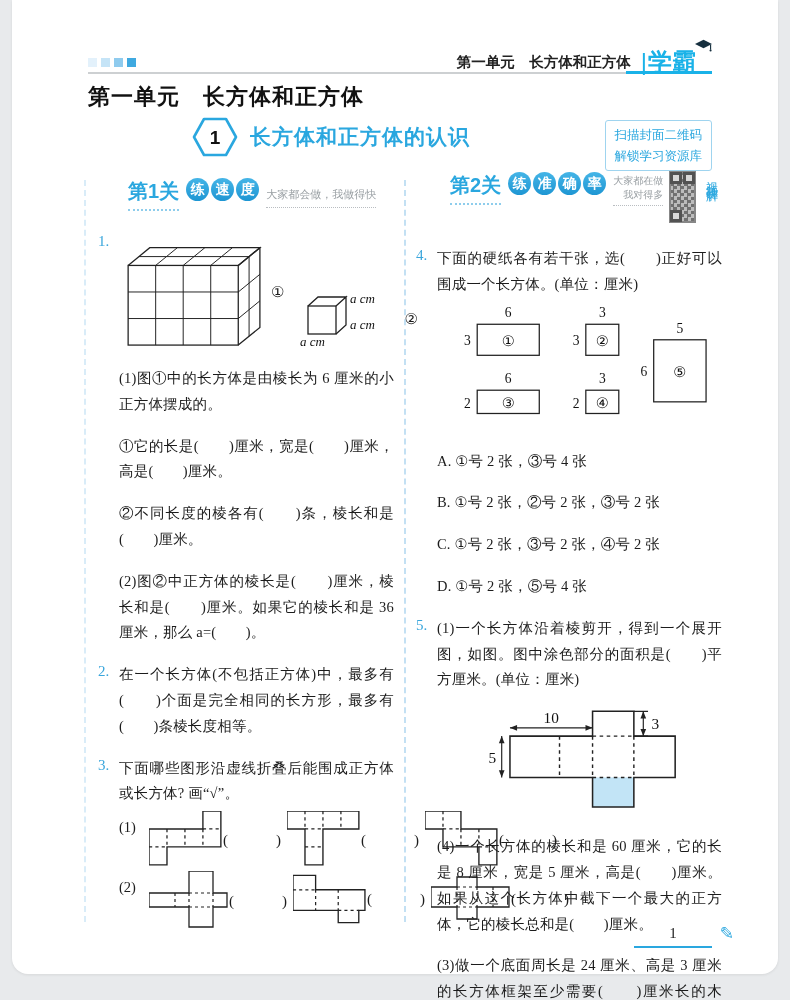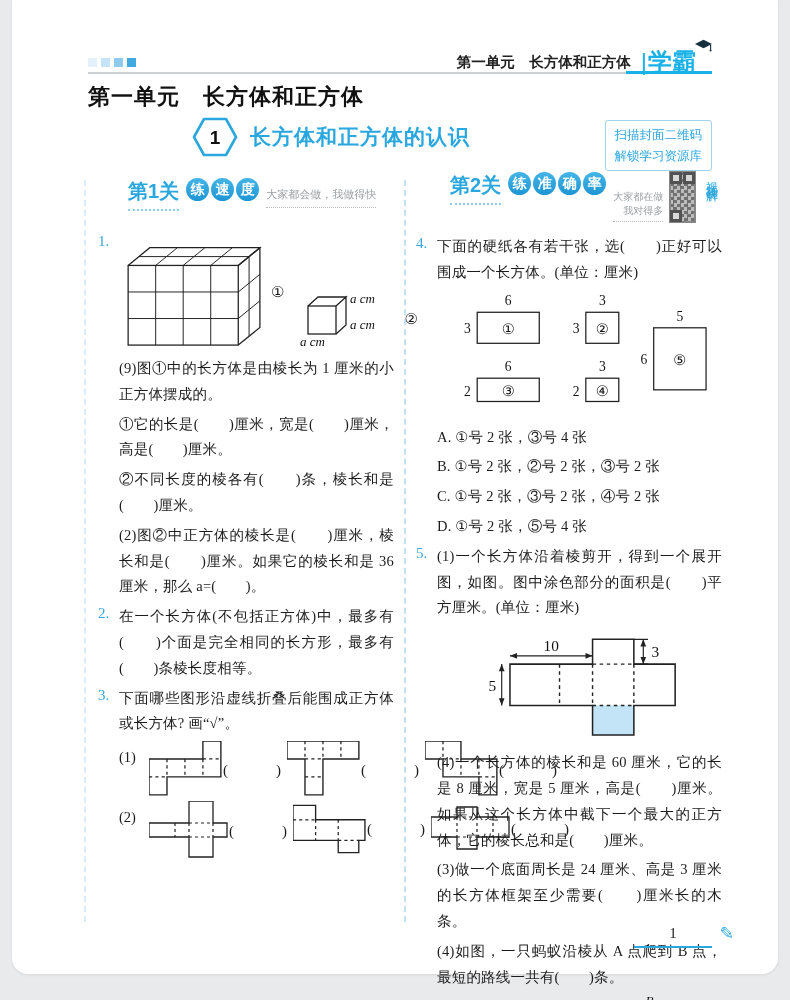--- a/index.html
+++ b/index.html
@@ -22,37 +22,37 @@
   .lesson-row{position:absolute;top:116px;left:180px;display:flex;align-items:center;gap:12px;}
   .lesson-title{font-family:"Liberation Sans",sans-serif;font-weight:bold;font-size:21px;color:#2aa7df;letter-spacing:1px;}
   .qr-tip{position:absolute;top:120px;right:66px;border:1px solid #9fd4ef;border-radius:3px;padding:4px 9px;color:#2aa7df;font-family:"Liberation Sans",sans-serif;font-size:12.5px;line-height:1.65;text-align:right;}
 
   
   .pass{display:flex;align-items:flex-start;gap:7px;}
   .pass-label{font-family:"Liberation Sans",sans-serif;font-weight:bold;font-size:20px;color:#2aa7df;border-bottom:2px dotted #8ecdec;padding-bottom:4px;white-space:nowrap;margin-left:40px;}
   .badges{display:flex;gap:2px;margin-top:0;}
   .badge{width:23px;height:23px;border-radius:50%;background:linear-gradient(#45b5e7,#1e96d3);color:#fff;font-family:"Liberation Sans",sans-serif;font-weight:bold;font-size:14px;display:flex;align-items:center;justify-content:center;}
   .tagline{color:#9aa0a4;font-family:"Liberation Sans",sans-serif;font-size:11px;margin-top:9px;border-bottom:1.5px dotted #b9bdc1;padding-bottom:5px;white-space:nowrap;}
-  .tagline2{color:#9aa0a4;font-family:"Liberation Sans",sans-serif;font-size:10px;line-height:1.35;text-align:right;margin-top:18px;border-bottom:1.5px dotted #b9bdc1;padding-bottom:4px;white-space:nowrap;}
+  .tagline2{color:#9aa0a4;font-family:"Liberation Sans",sans-serif;font-size:10px;line-height:1.35;text-align:right;margin-top:2px;border-bottom:1.5px dotted #b9bdc1;padding-bottom:4px;white-space:nowrap;}
   .pass1{position:absolute;top:178px;left:76px;}
   .pass2{position:absolute;top:172px;left:398px;right:60px;}
   .qr{width:50px;height:50px;position:relative;background:repeating-conic-gradient(#6f6f6f 0% 25%,#c7c7c7 25% 50%) 0 0/7px 7px;outline:2px solid #888;outline-offset:-1px;filter:contrast(.85);}
   .qr i{position:absolute;width:12px;height:12px;border:3px solid #4a4a4a;background:#e8e8e8;box-sizing:border-box;}
   .qr i:nth-child(1){top:0;left:0;} .qr i:nth-child(2){top:0;right:0;} .qr i:nth-child(3){bottom:0;left:0;}
   .video-v{writing-mode:vertical-rl;font-family:"Liberation Sans",sans-serif;font-size:12px;color:#2aa7df;letter-spacing:3px;margin-left:3px;line-height:1.1;}
 
   
   .col-left{position:absolute;top:230px;left:86px;width:296px;}
   .col-right{position:absolute;top:230px;left:404px;width:306px;}
   .vdivider{position:absolute;top:180px;bottom:52px;left:392px;border-left:2px dashed #c3e0f3;}
   .lmargin{position:absolute;top:180px;bottom:52px;left:72px;border-left:2px dashed #d9ecf8;}
 
   .q{position:relative;padding-left:21px;margin-bottom:4px;}
   .qno{position:absolute;left:0;top:1px;color:#3aa6dc;font-size:15px;}
-  .q p{margin:4px 0 3px;font-size:14.5px;line-height:1.78;text-align:justify;letter-spacing:.2px;}
+  .q p{margin:16px 0 3px;font-size:14.5px;line-height:1.78;text-align:justify;letter-spacing:.2px;}
 
   .figrow{display:flex;align-items:flex-end;gap:14px;margin:2px 0 6px;}
   .figwrap{display:flex;flex-direction:row;align-items:center;}
   .figcap{font-size:15px;margin-top:1px;}
   svg text{font-family:"Liberation Serif",serif;fill:#111;}
   svg .ln{stroke:#222;stroke-width:1.3;fill:none;}
   svg .lnt{stroke:#222;stroke-width:1;fill:none;}
   svg .dash{stroke:#222;stroke-width:1.2;fill:none;stroke-dasharray:3 3;}
   svg .arr{stroke:#222;stroke-width:1;fill:none;}
 
@@ -165,21 +165,21 @@
           <svg width="106" height="64" viewBox="0 0 106 64">
             <rect x="10" y="20" width="28" height="28" class="ln"></rect>
             <path class="ln" d="M10,20 L20,11 L48,11 L38,20 M38,20 L48,11 L48,39 L38,48"></path>
             <text x="52" y="17" font-size="13" font-style="italic">a cm</text>
             <text x="52" y="43" font-size="13" font-style="italic">a cm</text>
             <text x="2" y="60" font-size="13" font-style="italic">a cm</text>
           </svg>
           <div class="figcap">②</div>
         </div>
       </div>
-      <p>(9)图①中的长方体是由棱长为 1 厘米的小正方体摆成的。</p>
+      <p>(1)图①中的长方体是由棱长为 6 厘米的小正方体摆成的。</p>
       <p>①它的长是(　　)厘米，宽是(　　)厘米，高是(　　)厘米。</p>
       <p>②不同长度的棱各有(　　)条，棱长和是(　　)厘米。</p>
       <p>(2)图②中正方体的棱长是(　　)厘米，棱长和是(　　)厘米。如果它的棱长和是 36 厘米，那么 a=(　　)。</p>
     </div>
 
     <div class="q">
       <span class="qno">2.</span>
       <p>在一个长方体(不包括正方体)中，最多有(　　)个面是完全相同的长方形，最多有(　　)条棱长度相等。</p>
     </div>
 

